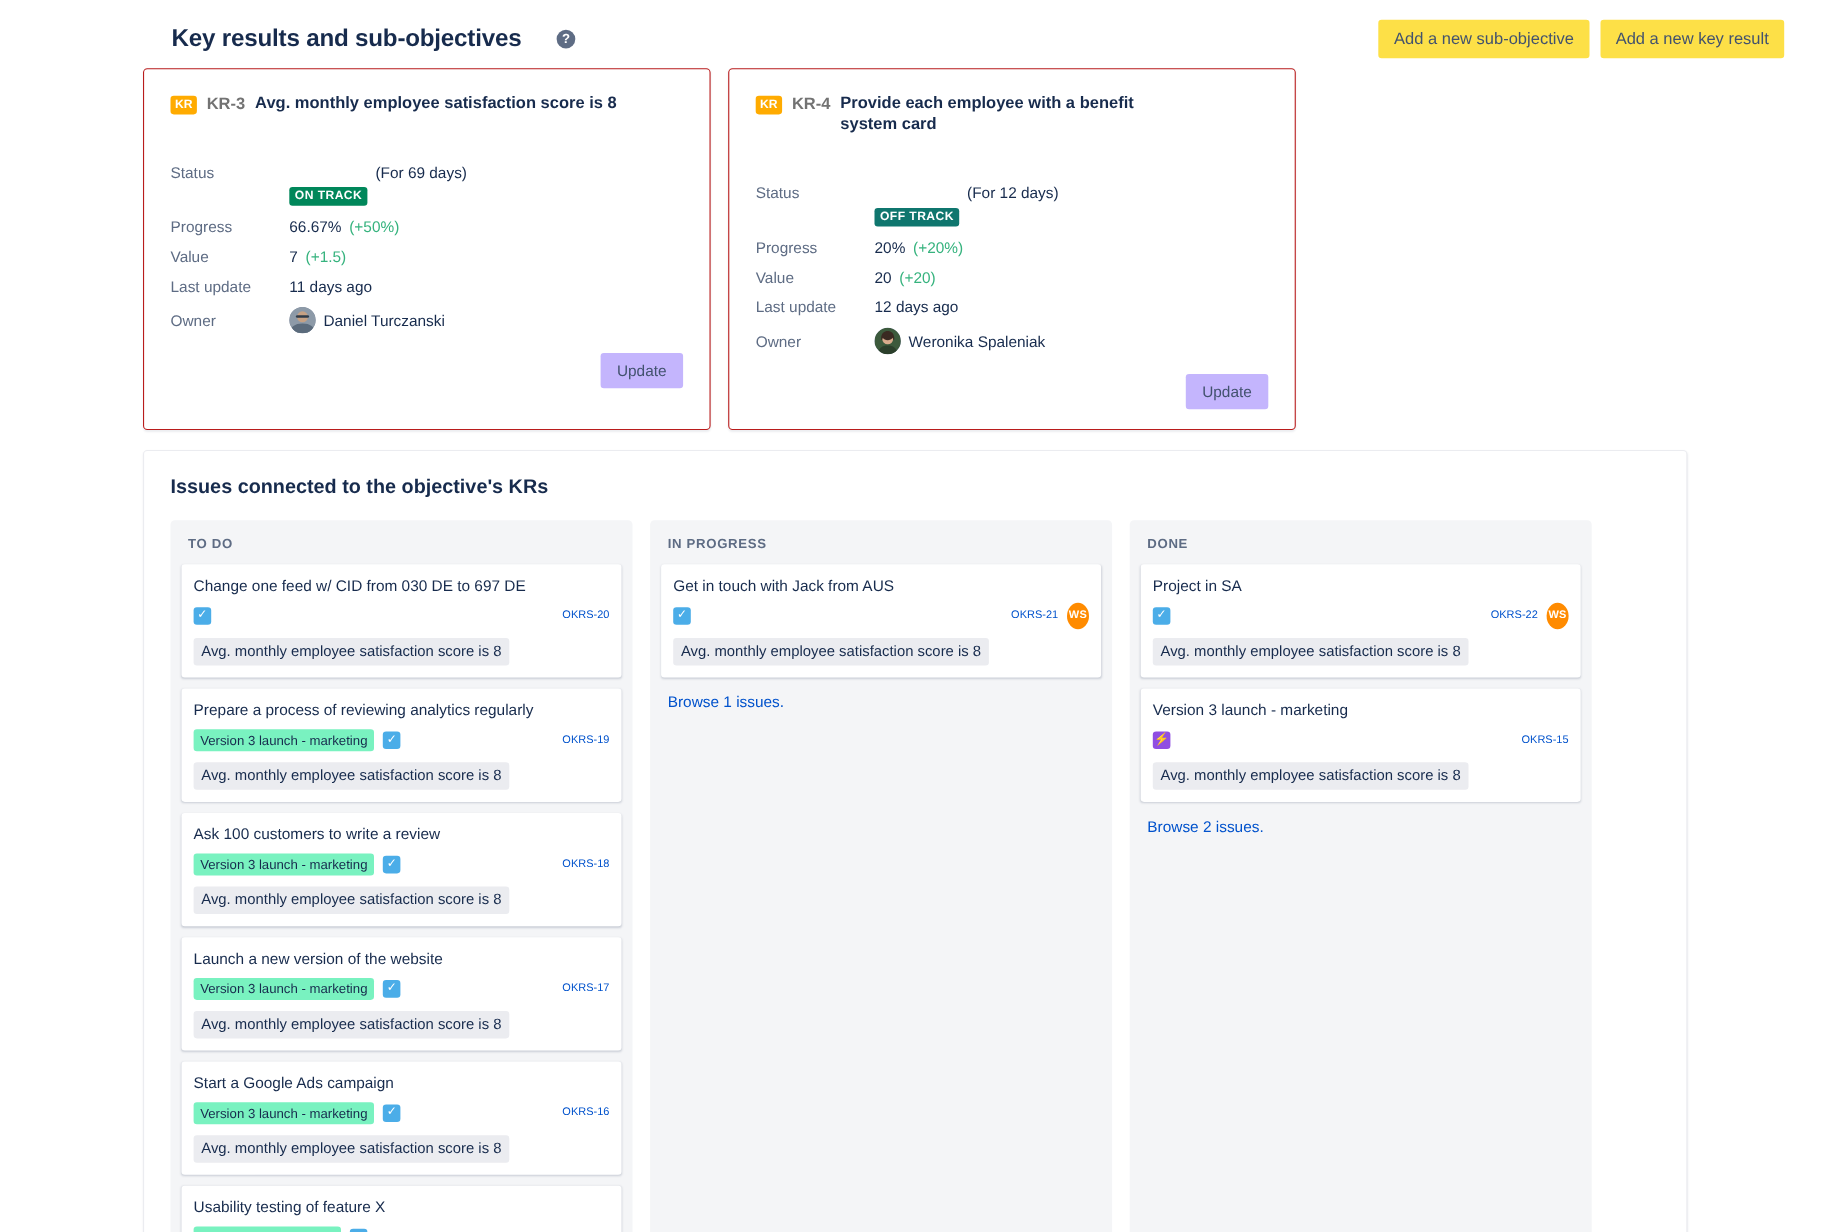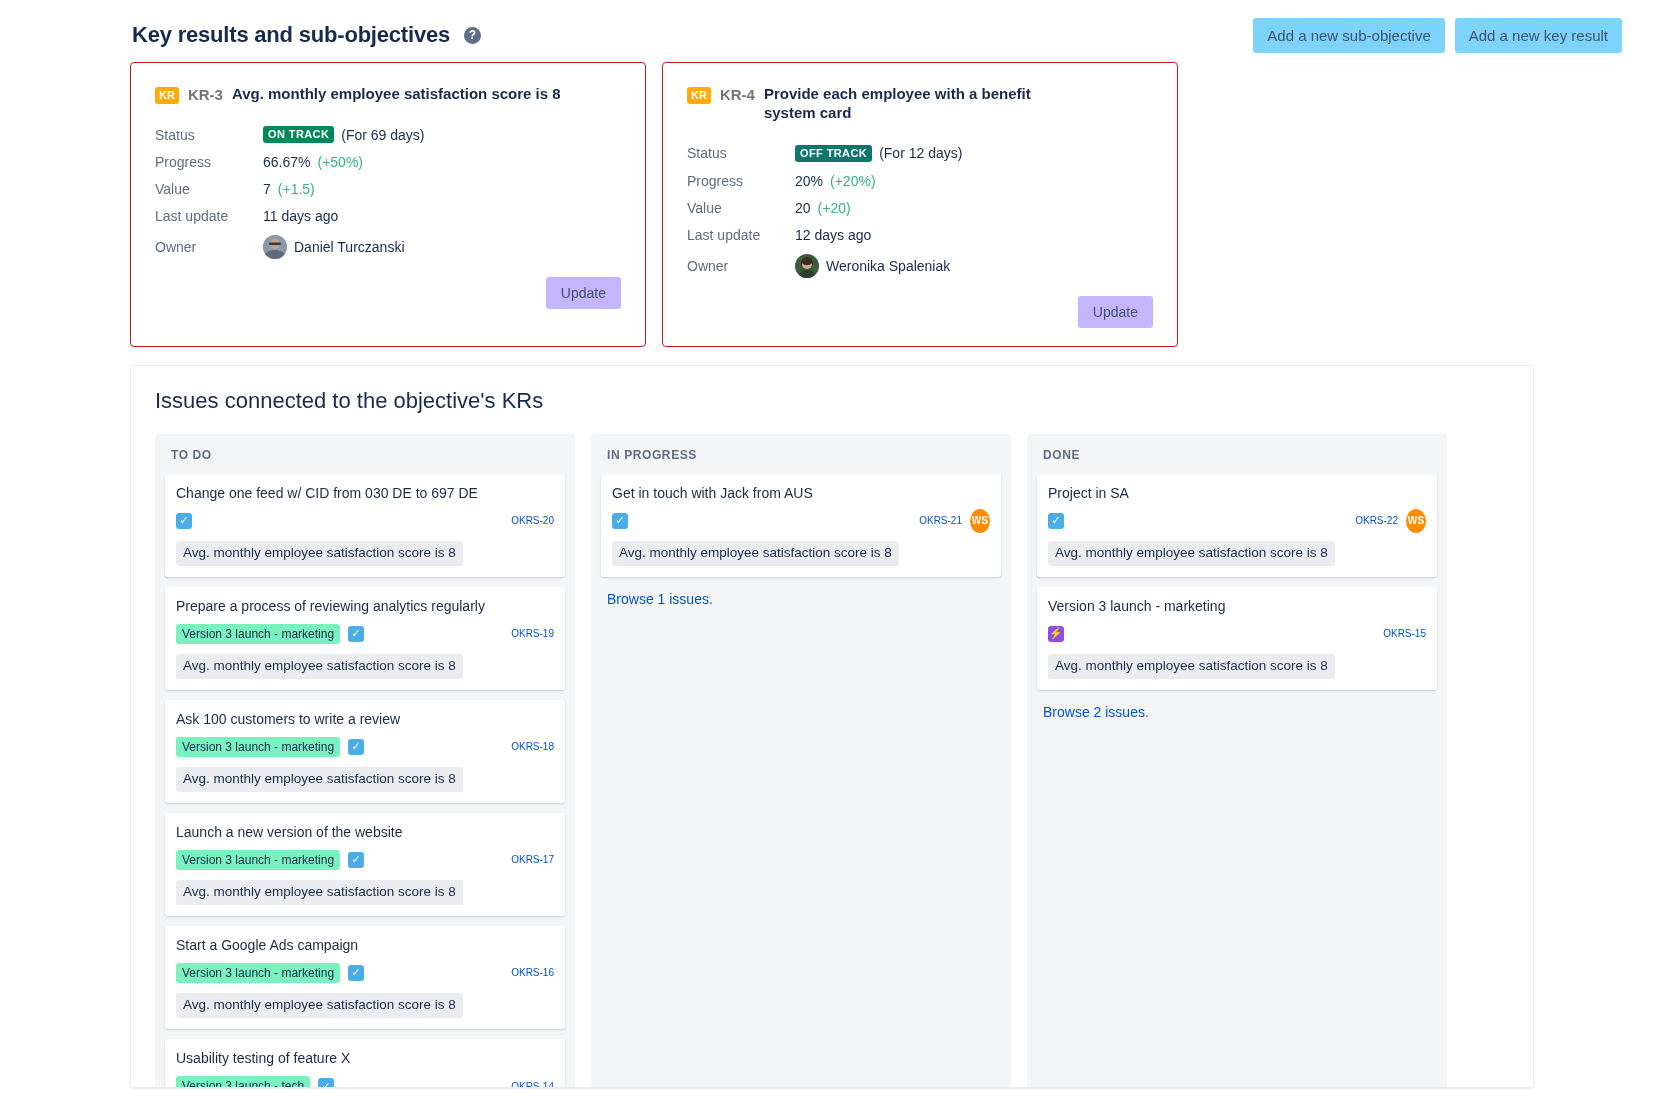--- a/index.html
+++ b/index.html
@@ -11,35 +11,35 @@
     overflow: hidden;
   }
   .page { position: relative; width: 1678px; height: 1120px; }
 
   
   .kr-header {
     display: flex; align-items: center; justify-content: space-between;
     padding: 14px 18px 0 132px;
     height: 56px;
   }
-  .kr-title-wrap { display: flex; align-items: center; gap: 14px; }
+  .kr-title-wrap { display: flex; align-items: center; gap: 32px; margin-left: 24px; }
   .kr-title {
     font-size: 22px; font-weight: bold; letter-spacing: -0.2px;
     color: #172b4d;
   }
   .help-icon {
     width: 17px; height: 17px; border-radius: 50%;
     background: #5e6c84; color: #fff;
     font-size: 12px; font-weight: bold;
     display: flex; align-items: center; justify-content: center;
     line-height: 1;
   }
   .header-actions { display: flex; gap: 10px; padding-right: 38px; }
   .btn-ghost {
-    background: #7dd3fc; color: #42526e;
+    background: #fde047; color: #42526e;
     border: none; border-radius: 3px;
     padding: 9px 14px; font-size: 15px;
     font-family: "Liberation Sans", sans-serif;
     cursor: pointer; white-space: nowrap;
   }
 
   
   .kr-cards { display: flex; gap: 16px; padding: 6px 0 0 130px; }
   .kr-card {
     background: #fff;
@@ -59,21 +59,21 @@
     line-height: 1; flex: none; margin-top: 2px;
   }
   .kr-key { color: #737373; font-weight: bold; font-size: 15px; flex: none; margin-top: 1px; }
   .kr-name { font-weight: bold; font-size: 15px; color: #172b4d; line-height: 1.25; }
 
   .kr-row { display: flex; align-items: center; margin-bottom: 11px; font-size: 14px; }
   .kr-row .lbl { width: 108px; color: #5e6c84; flex: none; }
   .kr-row .val { color: #172b4d; display: flex; align-items: center; gap: 7px; }
   .lozenge {
     font-size: 11px; font-weight: bold; letter-spacing: .4px;
-    border-radius: 3px; padding: 3px 5px; color: #fff; line-height: 1;
+    border-radius: 3px; padding: 3px 5px; color: #fff; line-height: 1; margin-top: 44px;
   }
   .lozenge.ontrack { background: #00875a; }
   .lozenge.offtrack { background: #0f766e; }
   .delta { color: #36b37e; }
   .avatar-photo {
     width: 24px; height: 24px; border-radius: 50%;
     flex: none; background: #7a8699; overflow: hidden;
   }
   .kr-card-footer { display: flex; justify-content: flex-end; margin-top: 18px; }
   .btn-update {
@@ -87,21 +87,21 @@
     margin: 18px 0 0 130px;
     width: 1404px;
     background: #fff;
     border: 1px solid #ebecf0;
     border-radius: 4px;
     box-shadow: 0 1px 2px rgba(9,30,66,.08);
     padding: 22px 24px 0 24px;
     height: 723px;
     overflow: hidden;
   }
-  .issues-title { font-size: 22px; font-weight: normal; margin-bottom: 20px; }
+  .issues-title { font-size: 18px; font-weight: bold; margin-bottom: 20px; }
   .board { display: flex; gap: 16px; }
   .column {
     background: #f4f5f7;
     border-radius: 4px;
     width: 420px;
     padding: 12px 10px 10px 10px;
     min-height: 640px;
   }
   .col-head {
     font-size: 12px; font-weight: bold; letter-spacing: .6px;

